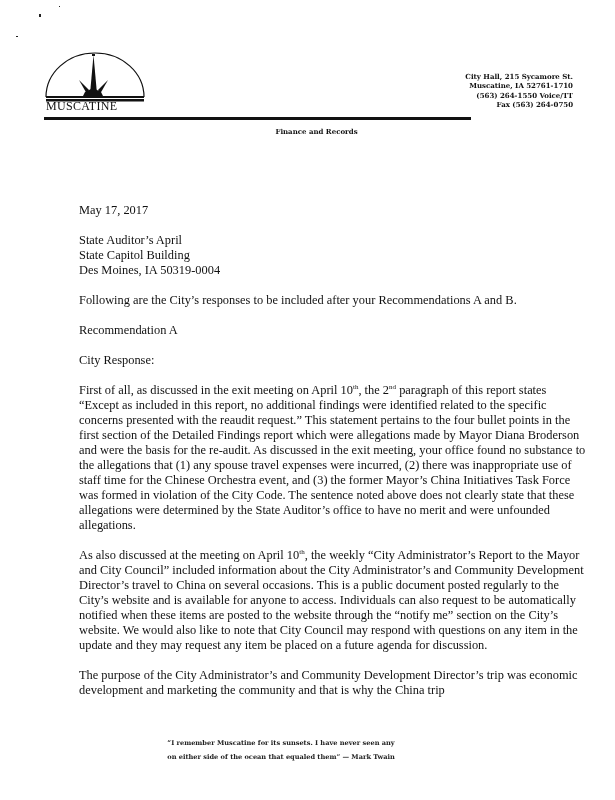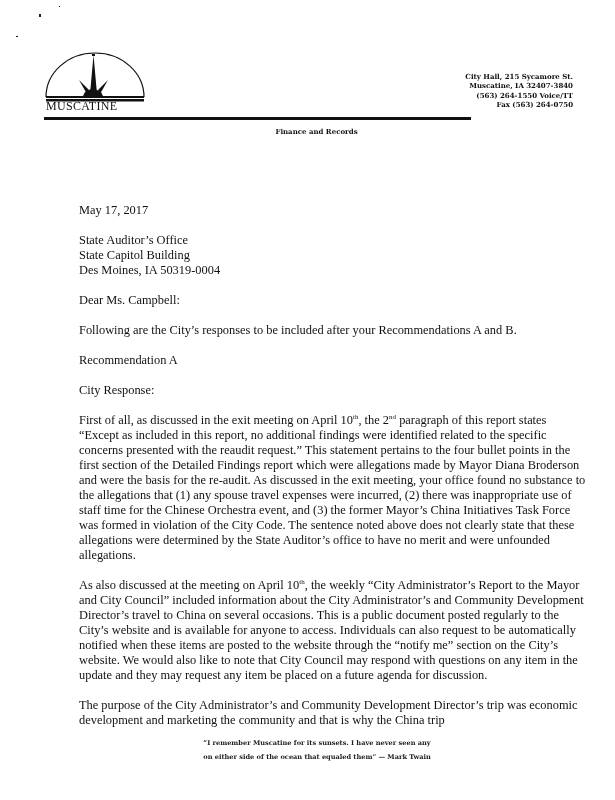--- a/index.html
+++ b/index.html
@@ -13,21 +13,21 @@
   .dept { position: absolute; left: 0; width: 615px; top: 127px; text-align: center; padding-left: 18px; box-sizing: border-box; font-family: "DejaVu Serif", serif; font-weight: bold; font-size: 7px; color: #111; }
   .body-text { position: absolute; left: 79px; top: 203px; width: 510px; font-family: "Liberation Serif", serif; font-size: 12.4px; line-height: 15px; color: #111; }
   .body-text p { margin: 0; }
   .date { margin-bottom: 15px !important; }
   .addr-block { margin-bottom: 15px !important; }
   .salutation { margin-top: 15px !important; margin-bottom: 15px !important; }
   .intro { margin-bottom: 15px !important; }
   .heading { font-weight: normal; margin-bottom: 15px !important; }
   .para { margin-bottom: 15px !important; }
   sup { font-size: 7px; line-height: 0; vertical-align: super; }
-  .footer-quote { position: absolute; left: 0; width: 550px; top: 736px; text-align: center; font-family: "DejaVu Serif", serif; font-weight: bold; font-size: 6.6px; line-height: 14px; color: #222; padding-left: 12px; box-sizing: border-box; margin-left: 36px; }
+  .footer-quote { position: absolute; left: 0; width: 550px; top: 736px; text-align: center; font-family: "DejaVu Serif", serif; font-weight: bold; font-size: 6.6px; line-height: 14px; color: #222; padding-left: 12px; box-sizing: border-box; }
 </style>
 </head>
 <body>
 
 <div class="page">
 
   <div class="speck" style="left:39px;top:14px;width:2px;height:3px;"></div>
   <div class="speck" style="left:59px;top:6px;width:1px;height:1px;"></div>
   <div class="speck" style="left:16px;top:36px;width:2px;height:1px;"></div>
 
@@ -40,37 +40,36 @@
     <polygon points="42,42 50,38 58,42 60,46 40,46" fill="#111"></polygon>
     <rect x="3" y="46" width="98" height="2" fill="#111"></rect>
     <rect x="3" y="49" width="98" height="2.5" fill="#111"></rect>
   </svg>
   <div class="logo-word">MUSCATINE</div>
 
   <div class="rule"></div>
 
   <div class="address">
     <div>City Hall, 215 Sycamore St.</div>
-    <div>Muscatine, IA 32407-3840</div>
+    <div>Muscatine, IA 52761-1710</div>
     <div>(563) 264-1550 Voice/TT</div>
     <div>Fax (563) 264-0750</div>
   </div>
 
   <div class="dept">Finance and Records</div>
 
   <div class="body-text">
     <p class="date">May 17, 2017</p>
 
     <div class="addr-block">
-      <p>State Auditor’s Office</p>
+      <p>State Auditor’s April</p>
       <p>State Capitol Building</p>
       <p>Des Moines, IA  50319-0004</p>
     </div>
 
-    <p class="salutation">Dear Ms. Campbell:</p>
     <p class="intro">Following are the City’s responses to be included after your Recommendations A and B.</p>
     <p class="heading">Recommendation A</p>
     <p class="heading">City Response:</p>
 
     <p class="para"><span>First of all, as discussed in the exit meeting on April 10</span><sup>th</sup><span>, the 2</span><sup>nd</sup><span> paragraph of this report states “Except as included in this report, no additional findings were identified related to the specific concerns presented with the reaudit request.” This statement pertains to the four bullet points in the first section of the Detailed Findings report which were allegations made by Mayor Diana Broderson and were the basis for the re-audit. As discussed in the exit meeting, your office found no substance to the allegations that (1) any spouse travel expenses were incurred, (2) there was inappropriate use of staff time for the Chinese Orchestra event, and (3) the former Mayor’s China Initiatives Task Force was formed in violation of the City Code. The sentence noted above does not clearly state that these allegations were determined by the State Auditor’s office to have no merit and were unfounded allegations.</span></p>
 
     <p class="para"><span>As also discussed at the meeting on April 10</span><sup>th</sup><span>, the weekly “City Administrator’s Report to the Mayor and City Council” included information about the City Administrator’s and Community Development Director’s travel to China on several occasions. This is a public document posted regularly to the City’s website and is available for anyone to access. Individuals can also request to be automatically notified when these items are posted to the website through the “notify me” section on the City’s website. We would also like to note that City Council may respond with questions on any item in the update and they may request any item be placed on a future agenda for discussion.</span></p>
 
     <p class="para">The purpose of the City Administrator’s and Community Development Director’s trip was economic development and marketing the community and that is why the China trip</p>
   </div>

